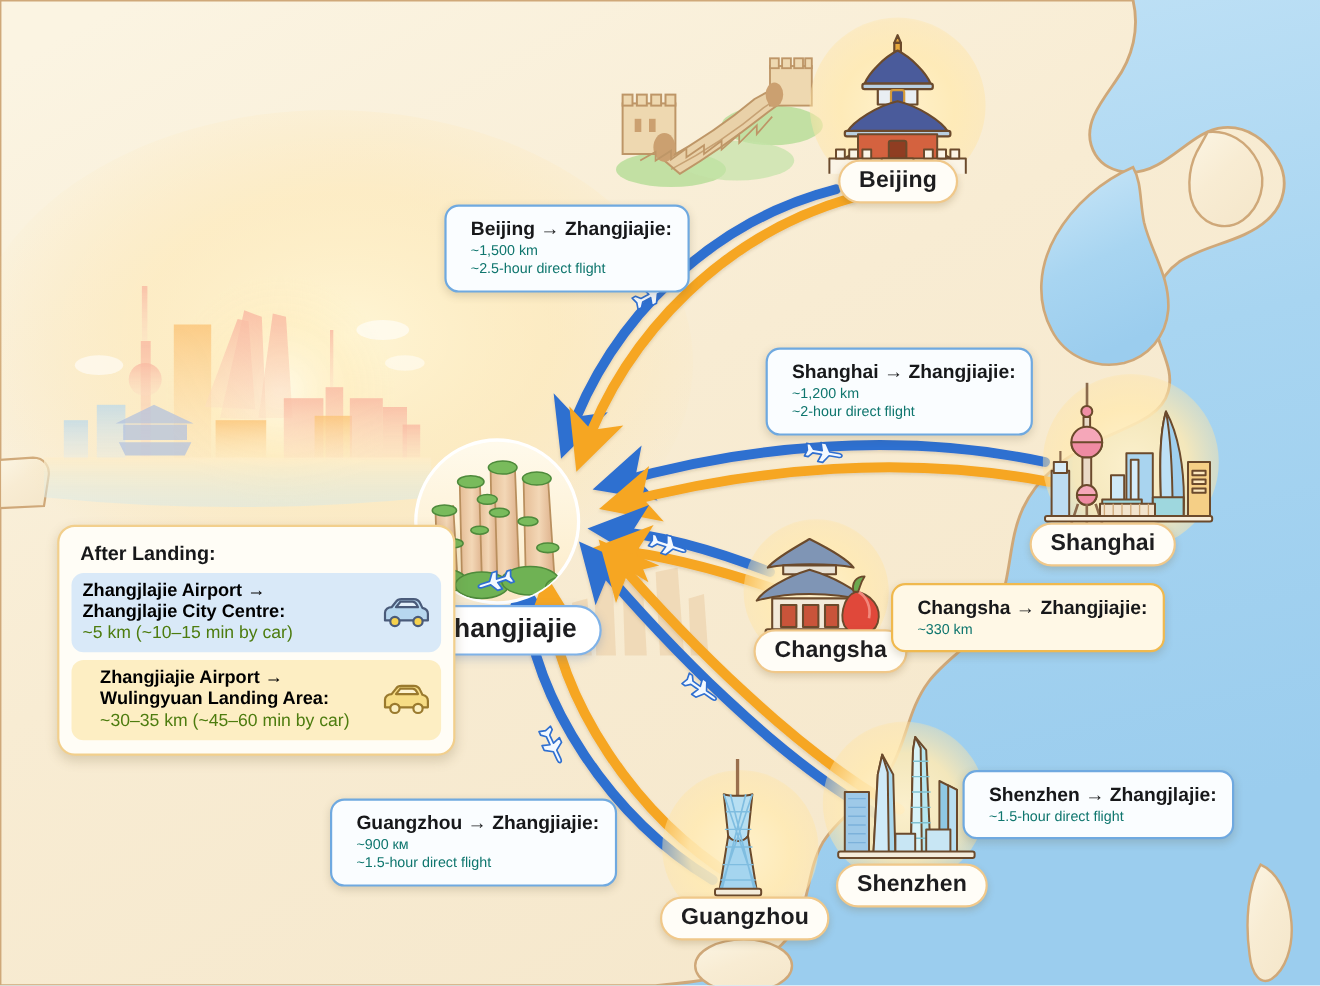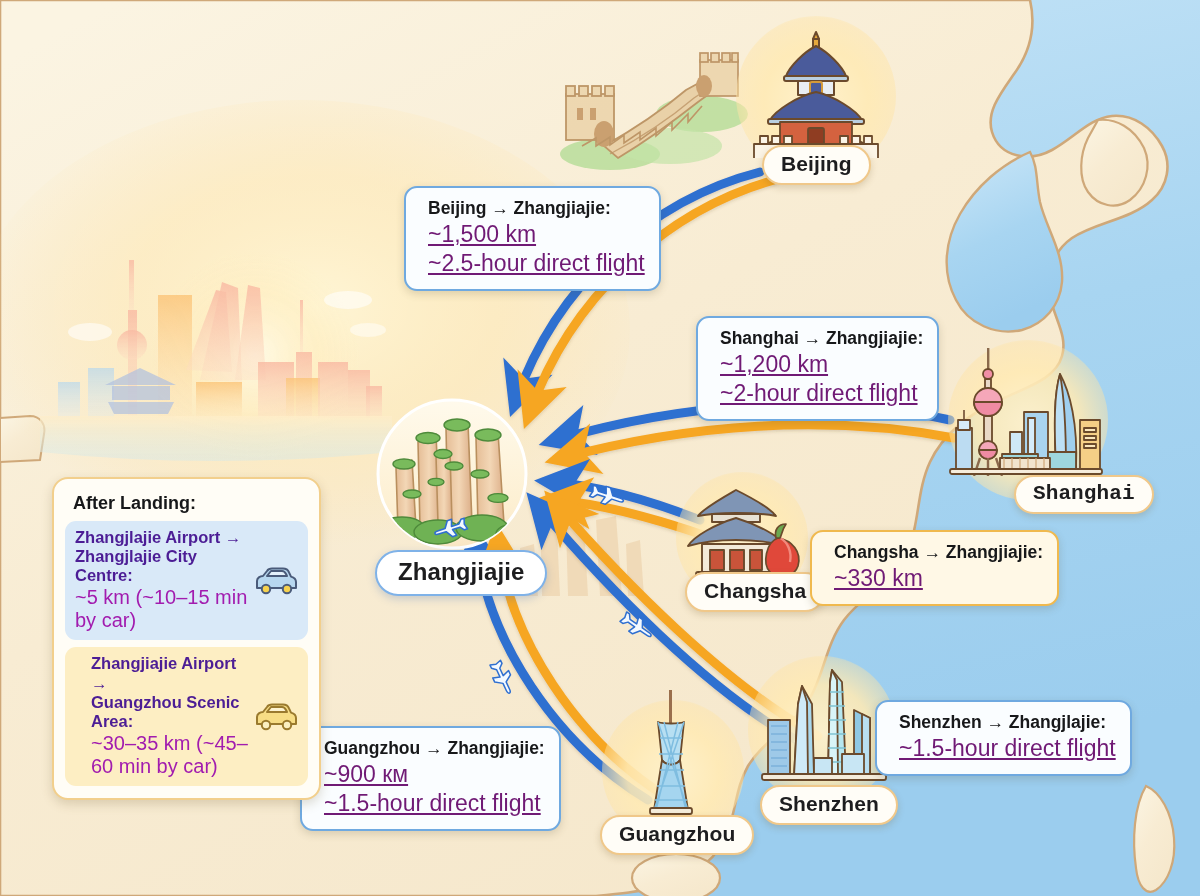--- a/index.html
+++ b/index.html
@@ -75,31 +75,30 @@
     background: #fff8e6;
     border: 2px solid #f0b94e;
   }
   .callout .c-title {
     font-size: 17.5px;
     font-weight: bold;
     color: #17181a;
     margin-bottom: 1px;
   }
   .callout .c-line {
-    font-size: 23px;
-    color: #701a75;
-    text-decoration: underline;
+    font-size: 13px;
+    color: #0f766e;
   }
 
   
   #after-landing {
     position: absolute;
     left: 52px;
     top: 477px;
-    width: 269px;
+    width: 362px;
     background: #fffdf6;
     border: 2px solid #f2cf8c;
     border-radius: 16px;
     box-shadow: 0 4px 11px rgba(110,90,50,0.22);
     padding: 11px 11px 12px 11px;
     box-sizing: border-box;
   }
   #after-landing .al-head {
     font-size: 18px;
     font-weight: bold;
@@ -111,26 +110,26 @@
     border-radius: 11px;
     padding: 7px 58px 8px 10px;
     margin-bottom: 7px;
   }
   .al-row:last-child { margin-bottom: 0; }
   .al-row.blue  { background: #d9e9f8; }
   .al-row.amber { background: #fdeec3; padding-left: 26px; }
   .al-row .al-title {
     font-size: 16.5px;
     font-weight: bold;
-    color: #4c1d95;
+    color: #000000;
     line-height: 1.16;
   }
   .al-row .al-sub {
-    font-size: 20px;
-    color: #a21caf;
+    font-size: 16px;
+    color: #4d7c0f;
     margin-top: 1px;
   }
   .al-icon {
     position: absolute;
     right: 9px;
     top: 50%;
     transform: translateY(-50%);
     width: 46px;
     height: 30px;
   }
@@ -552,21 +551,21 @@
       <path d="M0,-3 L14,-3 L22,-15 L30,-15 L26,-3 L40,-3 L46,-10 L52,-10 L49,0
                L52,10 L46,10 L40,3 L26,3 L30,15 L22,15 L14,3 L0,3
                C-4,3 -6,1.6 -6,0 C-6,-1.6 -4,-3 0,-3 Z" fill="#f3f9ff" stroke="#2f6fd0" stroke-width="2.8" stroke-linejoin="round" transform="translate(-26,0)"></path>
     </g>
   </svg>
 
   <div class="city-pill" style="left:762px; top:145px;">
     <span>Beijing</span>
   </div>
 
-  <div class="city-pill" style="left:1014px; top:475px;font-family:Liberation Mono, monospace;">
+  <div class="city-pill" style="left:936px; top:475px;">
     <span>Shanghai</span>
   </div>
 
   <div class="city-pill" style="left:685px; top:572px;">
     <span>Changsha</span>
   </div>
 
   <div class="city-pill" style="left:600px; top:815px;">
     <span>Guangzhou</span>
   </div>
@@ -626,21 +625,21 @@
         <g stroke="#4a5b7a" stroke-width="2">
           <circle cx="13" cy="23" r="4.2" fill="#f6d24e"></circle>
           <circle cx="34" cy="23" r="4.2" fill="#f6d24e"></circle>
         </g>
       </svg>
     </div>
 
     <div class="al-row amber">
       <div class="al-title">
         <div>Zhangjiajie Airport →</div>
-        <div>Guangzhou Scenic Area:</div>
+        <div>Wulingyuan Landing Area:</div>
       </div>
       <div class="al-sub">~30–35 km (~45–60 min by car)</div>
       <svg class="al-icon" viewBox="0 0 46 30">
         <g stroke="#9a7a2e" stroke-width="2" stroke-linejoin="round">
           <path d="M4,22 L4,15 C4,12 7,10 10,10 L14,5 C15,3.4 17,2.6 19,2.6
                    L30,2.6 C33,2.6 35,4 36,6.4 L38,10.6 C41,11.4 43,13 43,16
                    L43,22 Z" fill="#f7dd85"></path>
           <path d="M14,10 L18,5 L29,5 C31,5 32,6 33,8 L34,10 Z" fill="#fdf3d0"></path>
         </g>
         <g stroke="#9a7a2e" stroke-width="2">

